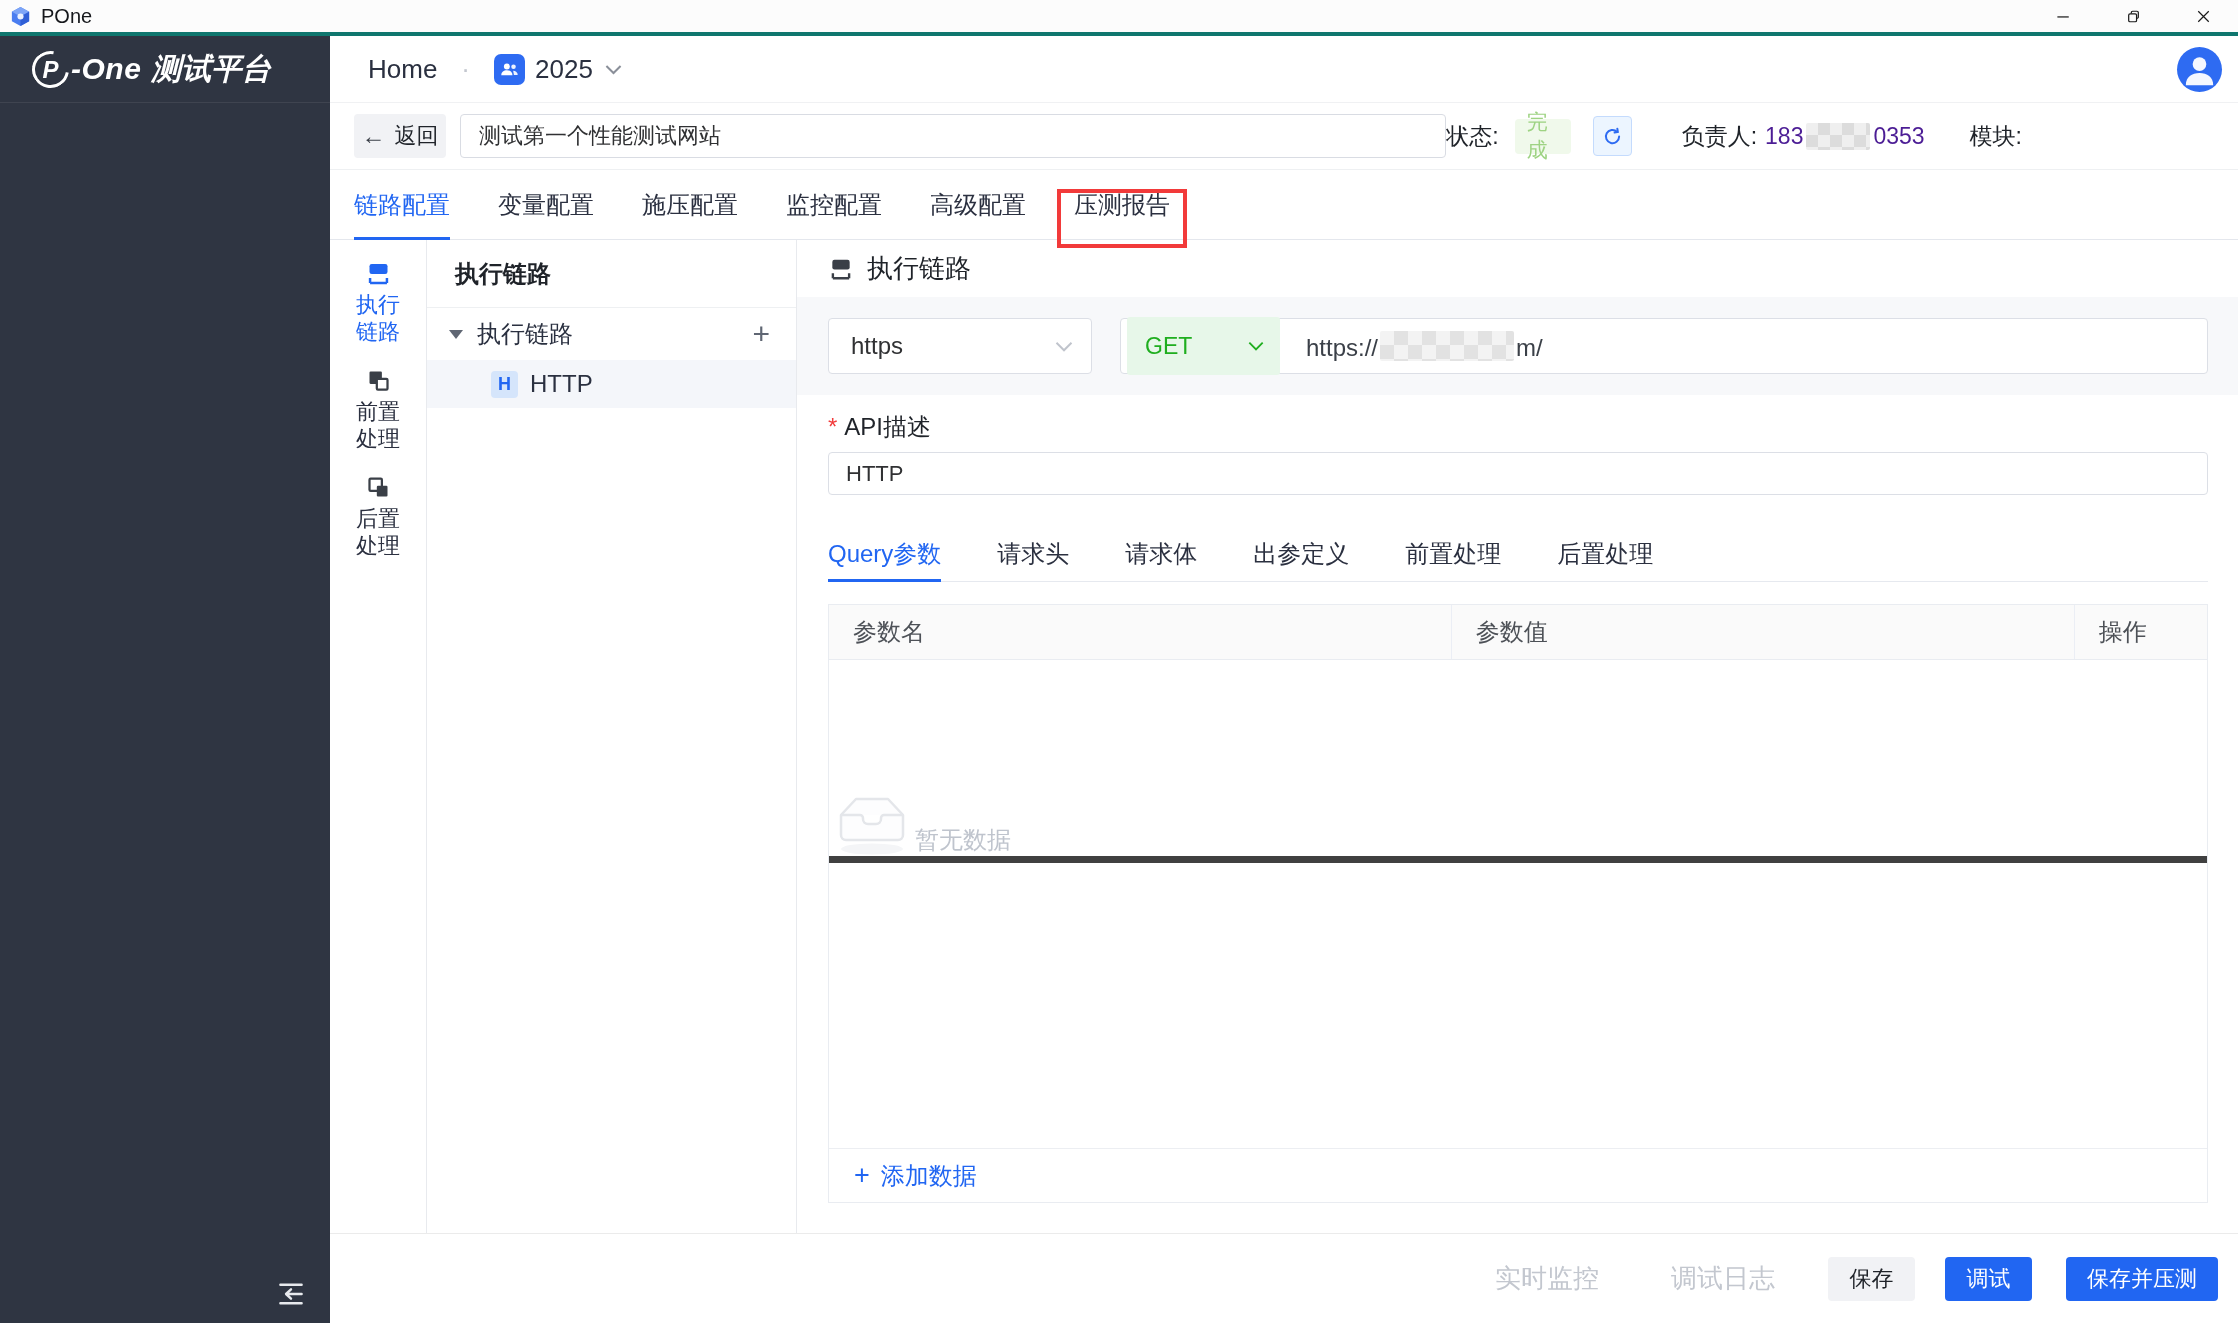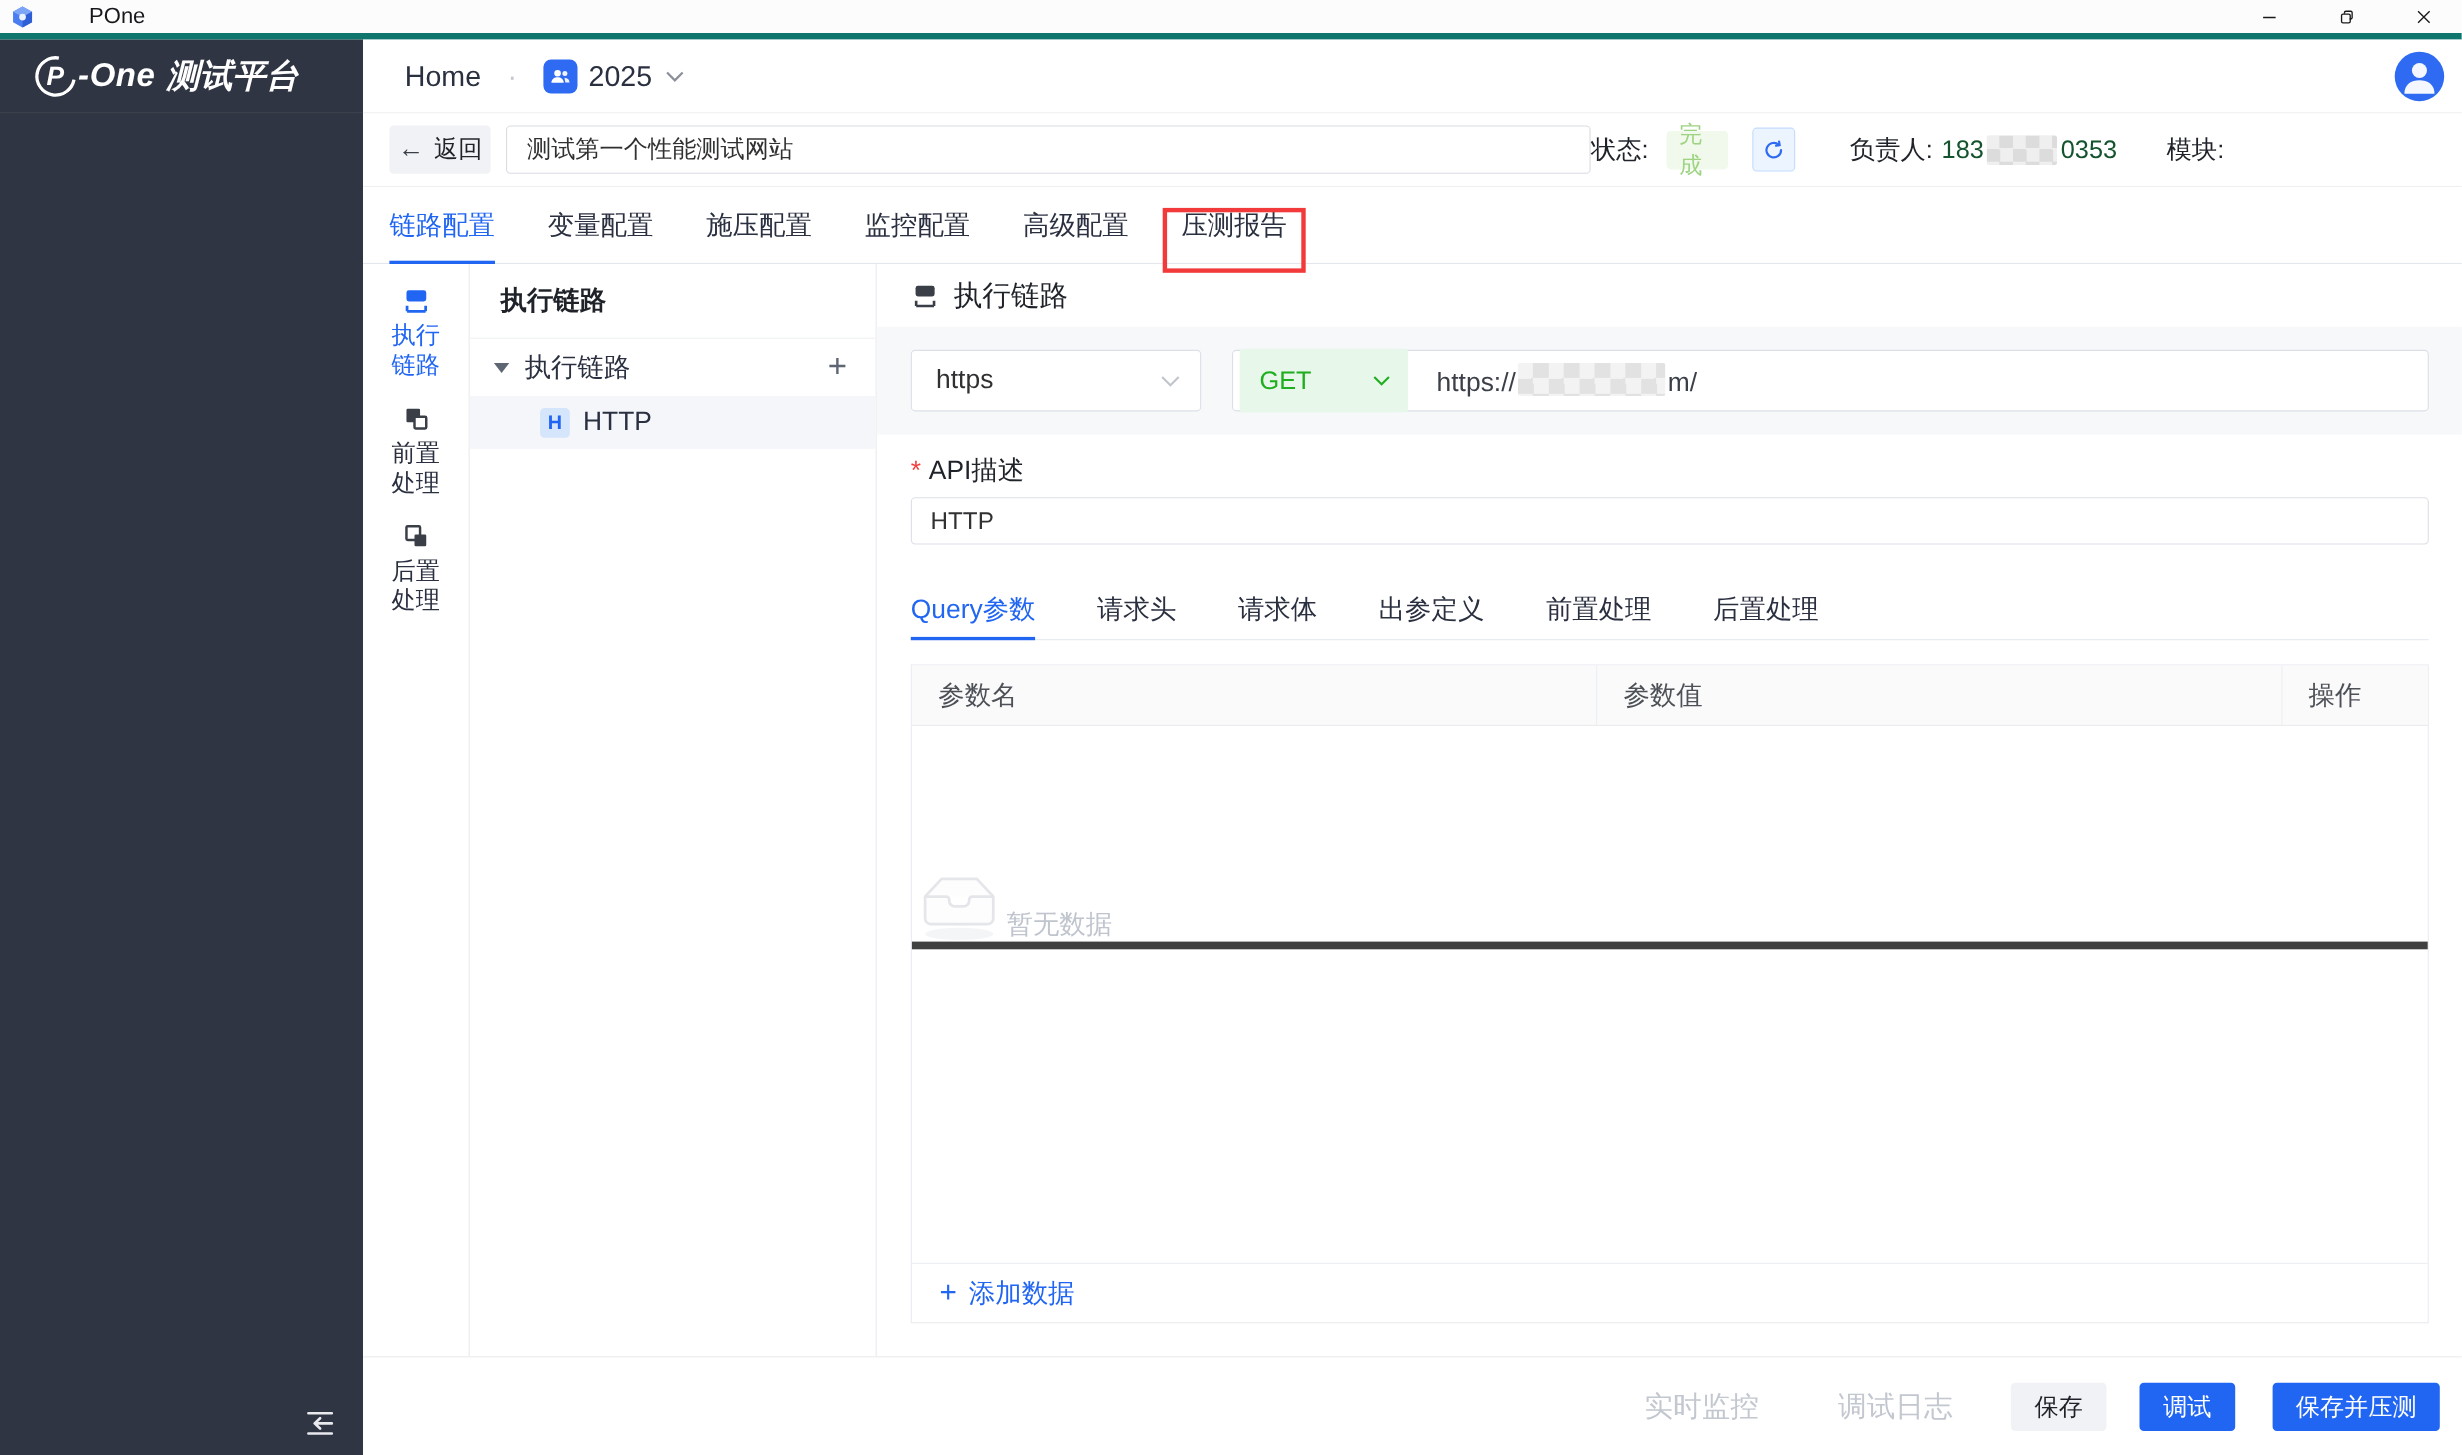--- a/index.html
+++ b/index.html
@@ -5,22 +5,22 @@
   * { box-sizing: border-box; margin: 0; padding: 0; }
   html,body { width: 2238px; height: 1323px; overflow: hidden; }
   body {
     font-family: "Liberation Sans", "DejaVu Sans", sans-serif;
     background: #fff; color: #1f2329; position: relative;
     --primary:#2166f2; --sidebar-bg:#2f3542; --method-green:#1fae1f; --method-green-bg:#e7f7e9;
     --status-green:#9ed383; --status-green-bg:#f0f9eb; --annotation-red:#f23a3a; --required-red:#f23c3c;
   }
 
   
-  .titlebar { height:36px; background:#fcfcfc; border-bottom:6px solid #0f766e;
-    display:flex; align-items:center; padding-left:9px;gap:40px; }
+  .titlebar { height:36px; background:#fcfcfc; border-bottom:4px solid #0f766e;
+    display:flex; align-items:center; padding-left:9px; }
   .app-icon { width:23px; height:23px; display:block; }
   .app-title { font-size:20px; color:#16181c; margin-left:9px; }
   .win-controls { margin-left:auto; display:flex; height:100%; }
   .win-btn { width:70px; height:100%; display:flex; align-items:center; justify-content:center; cursor:pointer; }
   .win-btn svg { width:21px; height:21px; }
 
   
   .sidebar { position:absolute; left:0; top:36px; width:330px; height:1287px; background:var(--sidebar-bg); }
   .logo-row { height:67px; display:flex; align-items:center; padding-left:32px;
     border-bottom:1px solid rgba(255,255,255,0.08); color:#fff; }
@@ -63,21 +63,21 @@
   .name-input { margin-left:14px; width:1027px; height:44px; border:1px solid #d9dce3; border-radius:4px;
     padding:0 18px; font-size:22px; color:#303133; font-family:inherit; outline:none; background:#fff; }
   .tb-right { margin-left:auto; margin-right:186px; display:flex; align-items:center; }
   .tb-label { font-size:23px; color:#1f2329; white-space:nowrap; }
   .status-badge { margin-left:16px; height:35px; padding:0 12px; background:var(--status-green-bg);
     border-radius:4px; color:var(--status-green); font-size:21px; display:flex; align-items:center; }
   .refresh-btn { margin-left:22px; width:50px; height:40px; background:#ecf5ff; border:1px solid #c4dbfd;
     border-radius:4px; display:flex; align-items:center; justify-content:center; cursor:pointer; }
   .refresh-btn svg { width:21px; height:21px; }
   .owner-label { margin-left:50px; }
-  .owner-value { font-size:23px; color:#14532d; margin-left:8px; display:flex; align-items:center;justify-content:center; }
+  .owner-value { font-size:23px; color:#4c1d95; margin-left:8px; display:flex; align-items:center;justify-content:center; }
   .module-label { margin-left:45px; }
   .mosaic { display:inline-block; border-radius:2px;
     background:repeating-conic-gradient(#dcdcdc 0% 25%, #efefef 0% 50%); background-size:24px 24px; }
   .mosaic-sm { width:64px; height:27px; margin:0 3px; }
   .mosaic-lg { width:134px; height:30px; margin:0 2px; vertical-align:-5px;
     background:repeating-conic-gradient(#e2e2e2 0% 25%, #f3f3f3 0% 50%); background-size:28px 28px; }
 
   
   .tabrow { height:70px; border-bottom:1px solid #e4e7ed; display:flex; align-items:stretch;
     padding-left:24px; gap:48px; flex:0 0 auto; position:relative; }

